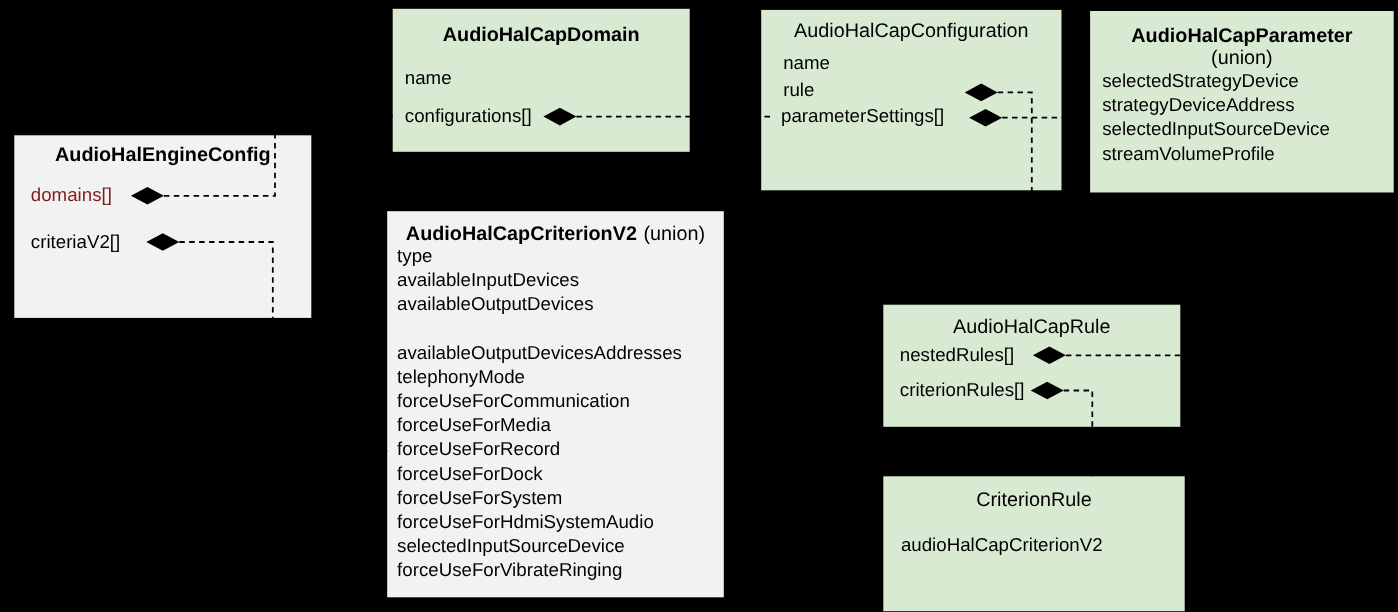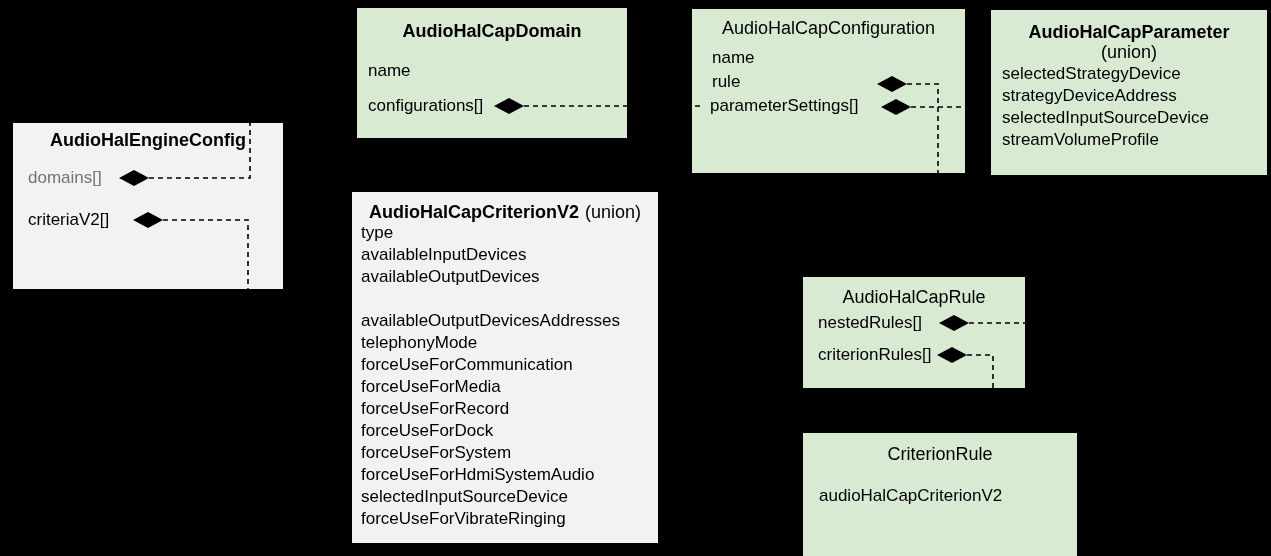--- a/index.html
+++ b/index.html
@@ -19,21 +19,21 @@
   .title.bold { font-weight:bold; }
   .title-row {
     position:absolute; left:0; right:0; height:22px; line-height:22px;
     display:flex; justify-content:center; gap:6px; font-size:18px; white-space:nowrap;
   }
   .title-row b { font-weight:bold; }
   .field {
     position:absolute; height:22px; line-height:22px;
     font-size:17px; white-space:nowrap;
   }
-  .green-text { color:#737373; }
+  .green-text { color:#7f1d1d; }
   #overlay {
     position:absolute; left:0; top:0; z-index:5; pointer-events:none;
   }
 </style>
 </head>
 <body>
 
 <div id="canvas">
 
   <div class="box fill-gray" style="left:13px;top:123px;width:270px;height:166px">
@@ -77,21 +77,21 @@
     <div class="field" style="left:9px;top:162px">forceUseForCommunication</div>
     <div class="field" style="left:9px;top:184px">forceUseForMedia</div>
     <div class="field" style="left:9px;top:206px">forceUseForRecord</div>
     <div class="field" style="left:9px;top:228px">forceUseForDock</div>
     <div class="field" style="left:9px;top:250px">forceUseForSystem</div>
     <div class="field" style="left:9px;top:272px">forceUseForHdmiSystemAudio</div>
     <div class="field" style="left:9px;top:294px">selectedInputSourceDevice</div>
     <div class="field" style="left:9px;top:316px">forceUseForVibrateRinging</div>
   </div>
 
-  <div class="box fill-green" style="left:803px;top:277px;width:222px;height:111px">
+  <div class="box fill-green" style="left:803px;top:277px;width:270px;height:111px">
     <div class="title" style="top:9px">AudioHalCapRule</div>
     <div class="field" style="left:15px;top:35px">nestedRules[]</div>
     <div class="field" style="left:15px;top:67px">criterionRules[]</div>
   </div>
 
   <div class="box fill-green" style="left:803px;top:433px;width:274px;height:126px">
     <div class="title" style="top:10px">CriterionRule</div>
     <div class="field" style="left:16px;top:52px">audioHalCapCriterionV2</div>
   </div>
 

